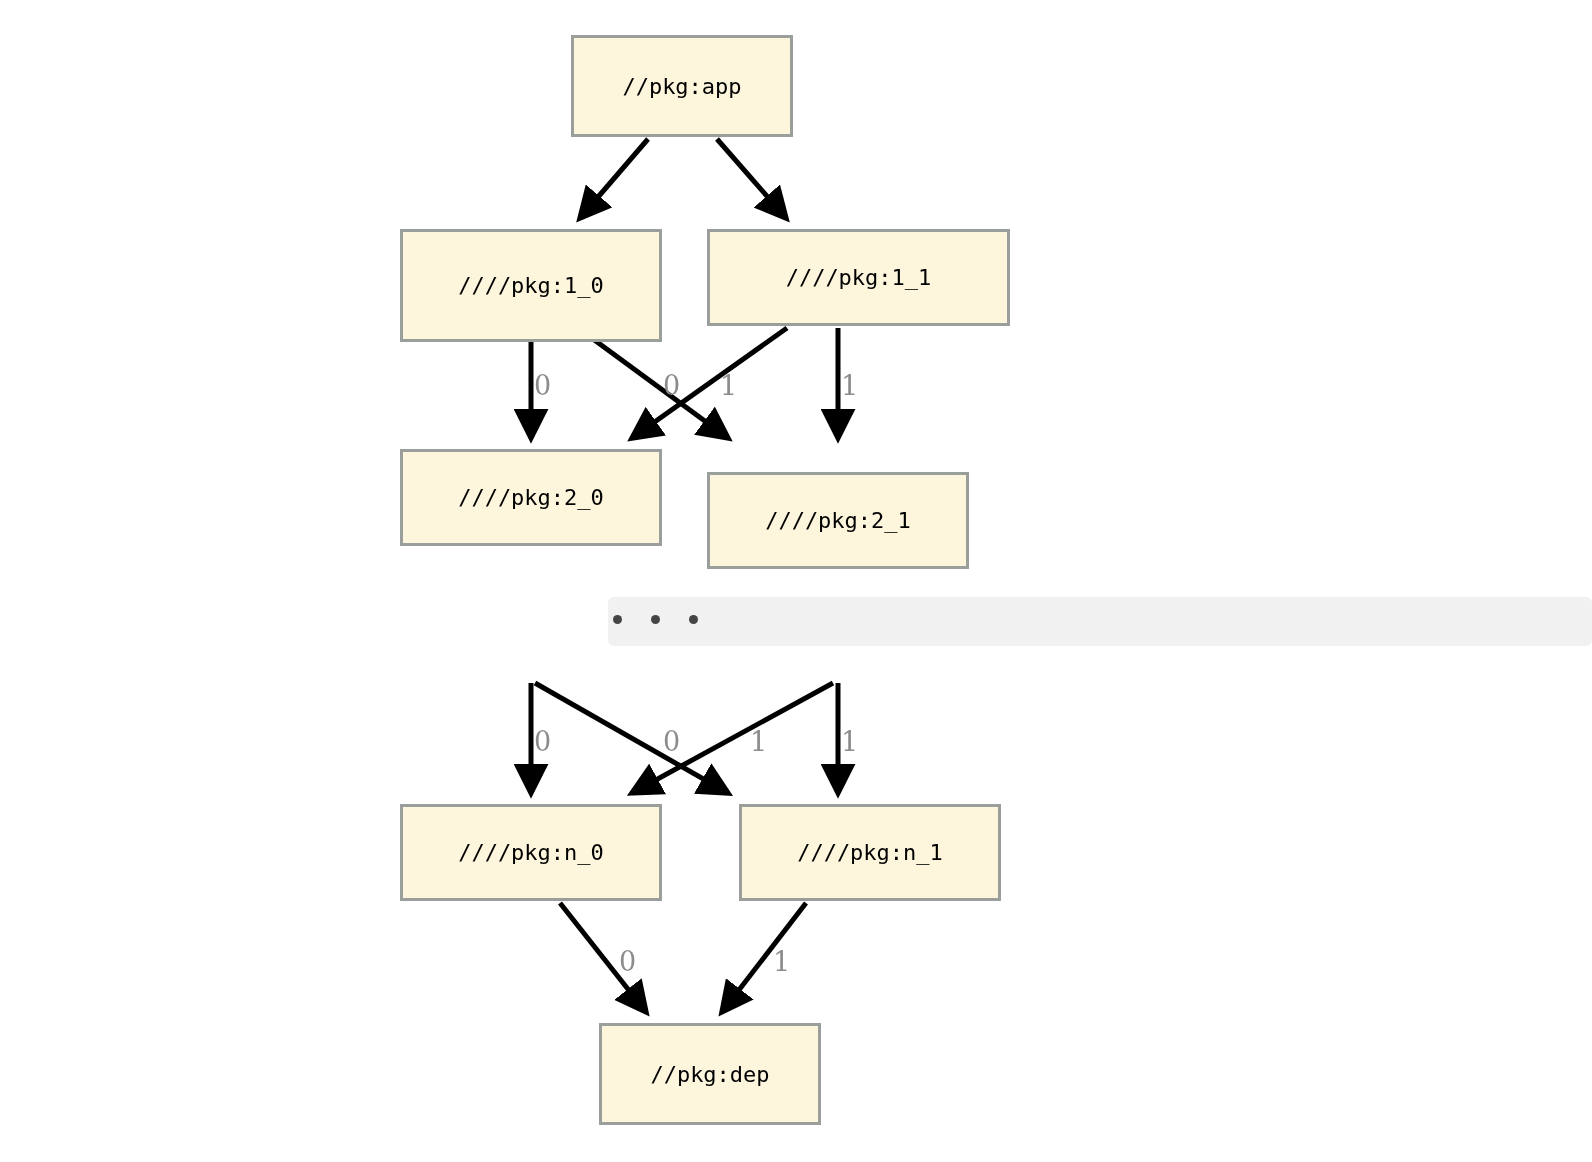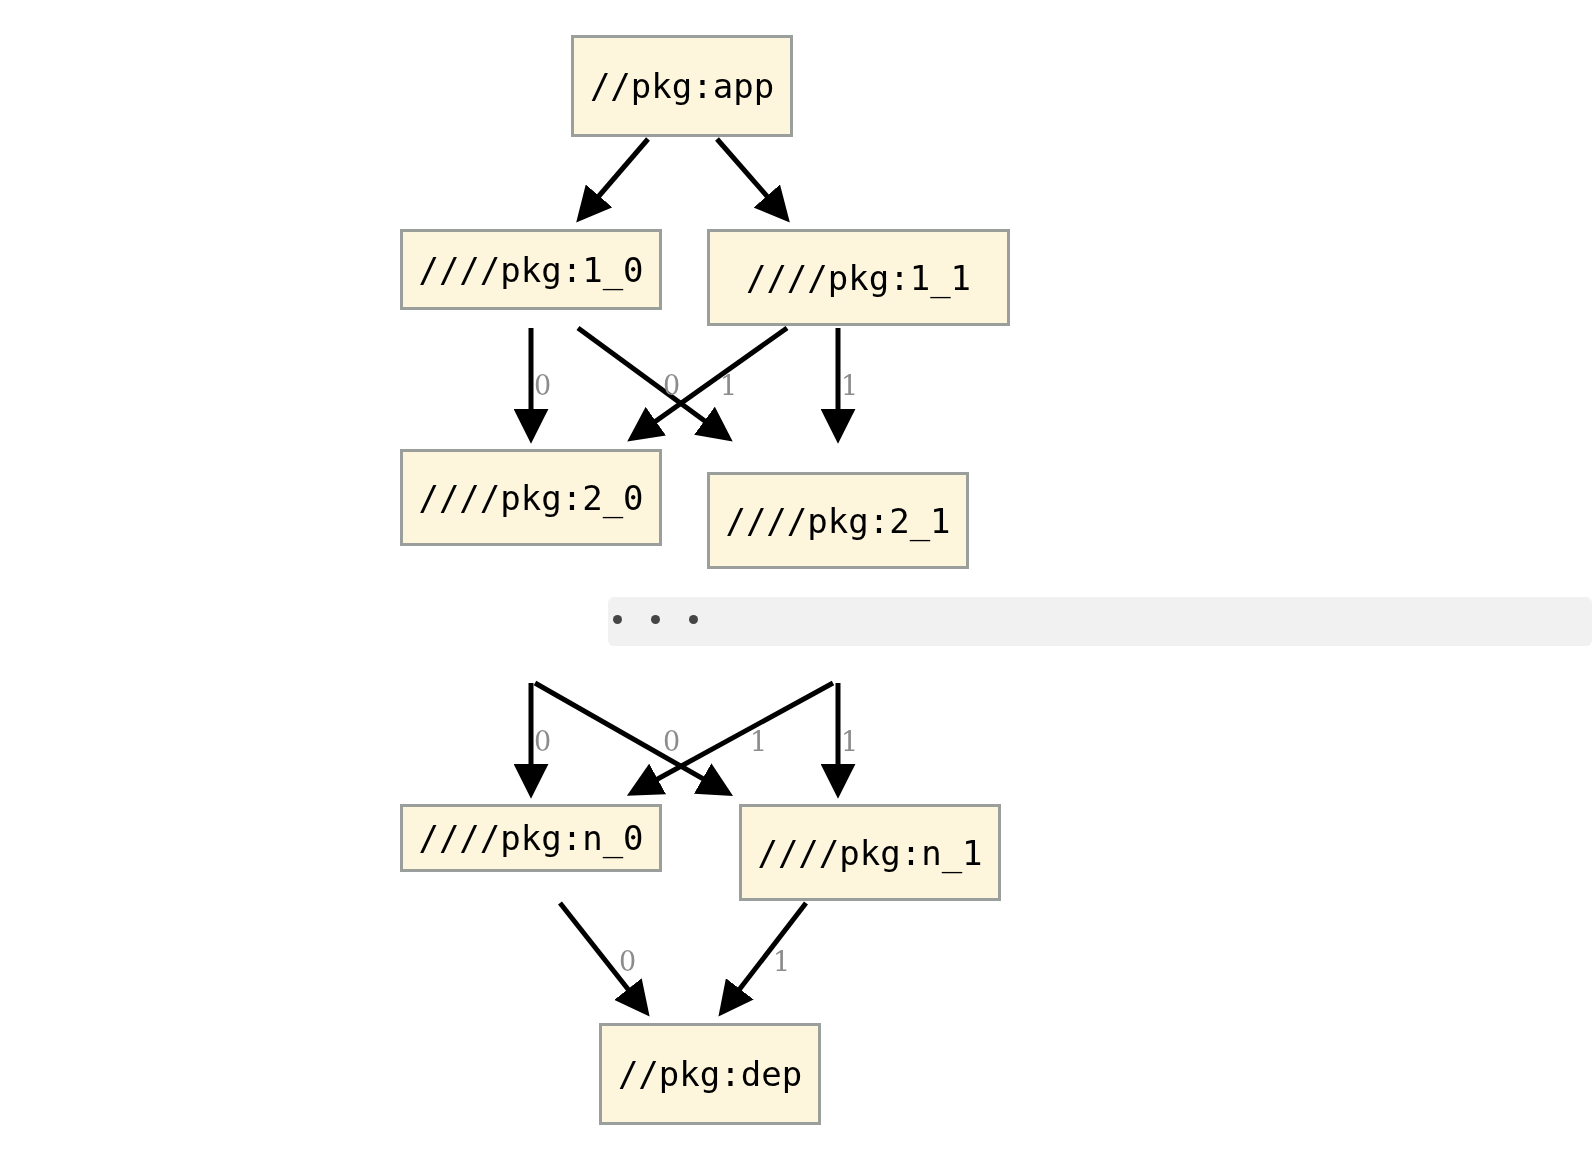--- a/index.html
+++ b/index.html
@@ -25,21 +25,21 @@
     position: absolute;
     box-sizing: border-box;
     background: #fdf6dd;
     border: 3px solid #9a9f9c;
     display: flex;
     align-items: center;
     justify-content: center;
   }
   .node-label {
     font-family: "DejaVu Sans Mono", monospace;
-    font-size: 34px;
+    font-size: 22px;
     color: #000000;
     letter-spacing: 0px;
     white-space: nowrap;
   }
   .edge-label {
     position: absolute;
     font-family: "DejaVu Serif", serif;
     font-size: 27px;
     color: #8c8c8c;
     white-space: nowrap;
@@ -117,37 +117,37 @@
 
   <g>
     <line x1="806" y1="903" x2="722" y2="1012" stroke="#000000" stroke-width="5" marker-end="url(#arrow)"></line>
   </g>
 </svg>
 
 <div class="node-box" style="left:571px; top:35px; width:222px; height:102px;">
   <span class="node-label">//pkg:app</span>
 </div>
 
-<div class="node-box" style="left:400px; top:229px; width:262px; height:81px;">
+<div class="node-box" style="left:400px; top:229px; width:262px; height:113px;">
   <span class="node-label">////pkg:1_0</span>
 </div>
 
 <div class="node-box" style="left:707px; top:229px; width:303px; height:97px;">
   <span class="node-label">////pkg:1_1</span>
 </div>
 
 <div class="node-box" style="left:400px; top:449px; width:262px; height:97px;text-align:right;">
   <span class="node-label">////pkg:2_0</span>
 </div>
 
 <div class="node-box" style="left:707px; top:449px; width:262px; height:97px;margin-top:23px;">
   <span class="node-label">////pkg:2_1</span>
 </div>
 
-<div class="node-box" style="left:400px; top:804px; width:262px; height:68px;">
+<div class="node-box" style="left:400px; top:804px; width:262px; height:97px;">
   <span class="node-label">////pkg:n_0</span>
 </div>
 
 <div class="node-box" style="left:707px; top:804px; width:262px; height:97px;margin-left:32px;">
   <span class="node-label">////pkg:n_1</span>
 </div>
 
 <div class="node-box" style="left:571px; top:1023px; width:222px; height:102px;margin-left:28px;">
   <span class="node-label">//pkg:dep</span>
 </div>

